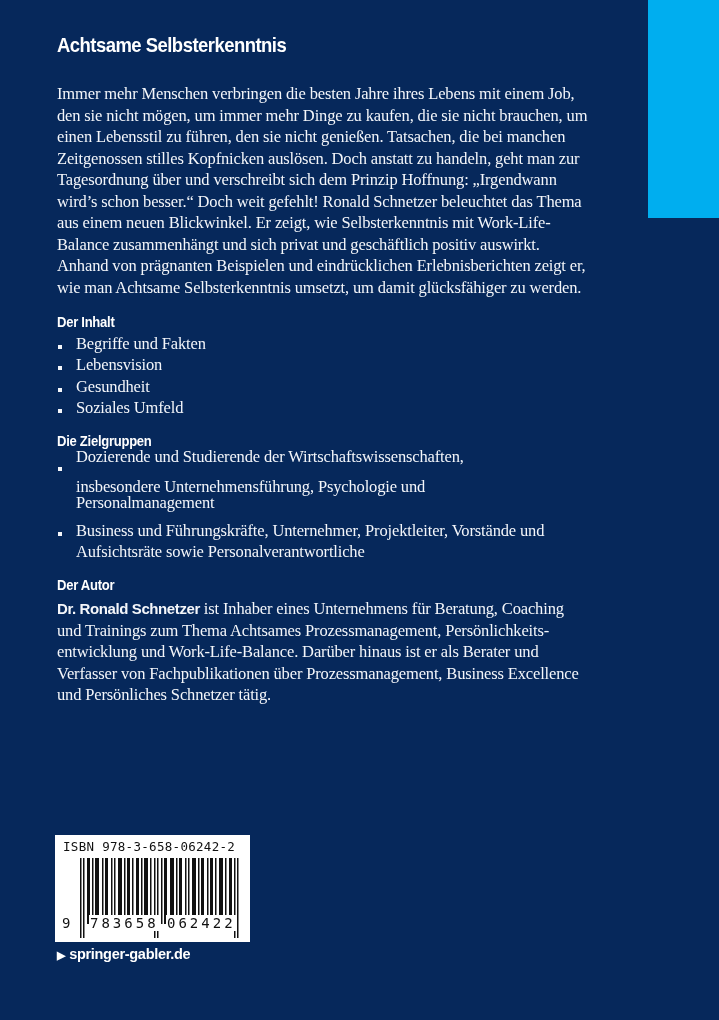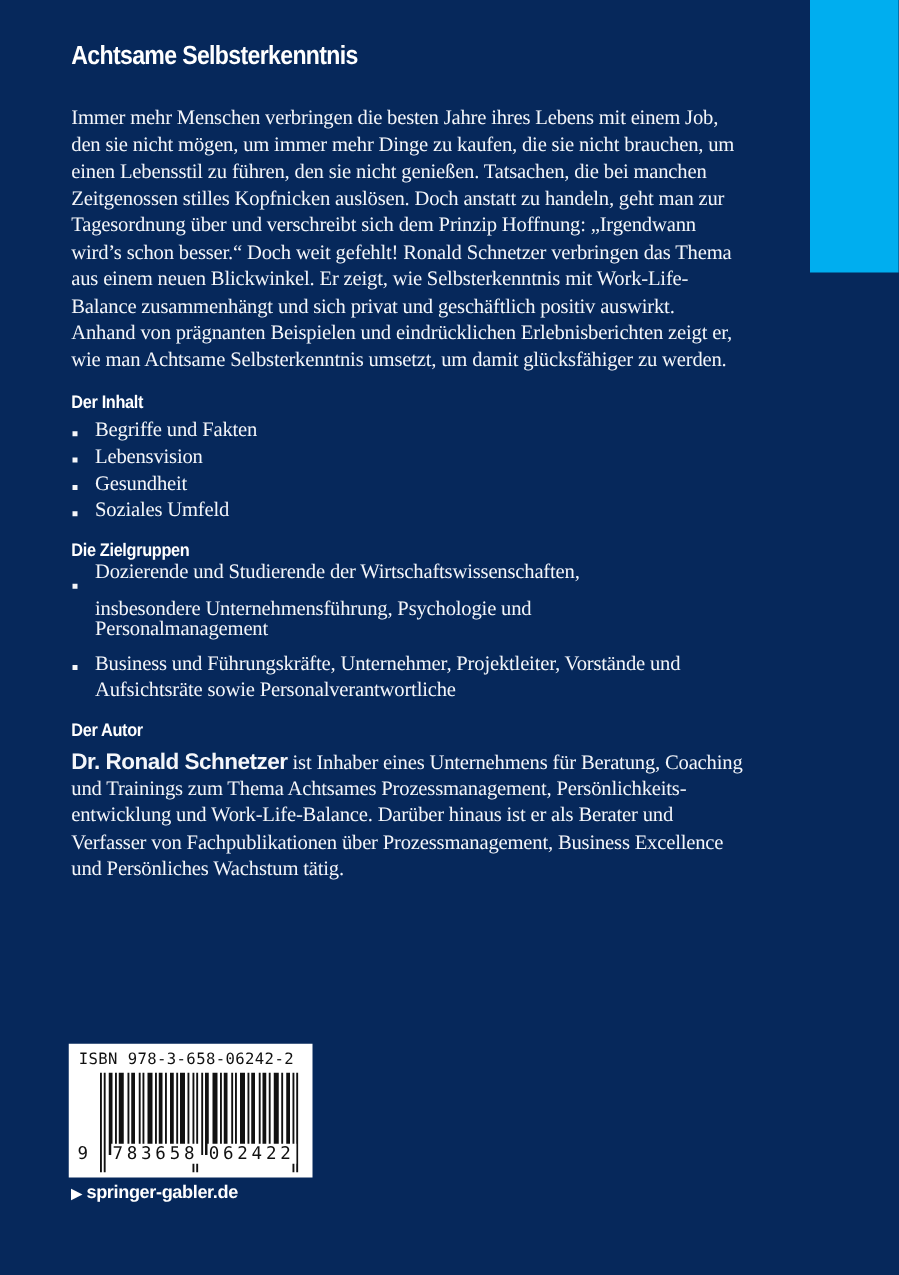--- a/index.html
+++ b/index.html
@@ -38,21 +38,21 @@
       transform: scaleX(0.9); transform-origin: left top;
       white-space: nowrap;
     }
     .bullet-dot {
       position: absolute; left: 58px;
       width: 4px; height: 4px; background: #f4f6fa;
     }
     .indent { left: 76px; }
     .author-name {
       font-family: "Liberation Sans", sans-serif; font-weight: bold;
-      font-size: 18px; letter-spacing: -0.4px;
+      font-size: 15px; letter-spacing: -0.4px;
     }
     .barcode-box {
       position: absolute; left: 55px; top: 835px; width: 195px; height: 107px;
       background: #ffffff;
     }
     .isbn-text {
       position: absolute; left: 8px; top: 4px;
       font-family: "DejaVu Sans Mono", monospace; font-size: 12.5px;
       color: #111; letter-spacing: 0.3px; white-space: nowrap;
     }
@@ -78,21 +78,21 @@
 <div class="accent-block"></div>
 
 <div class="title">Achtsame Selbsterkenntnis</div>
 
 <div>
   <div class="line" style="top:84px">Immer mehr Menschen verbringen die besten Jahre ihres Lebens mit einem Job,</div>
   <div class="line" style="top:106px">den sie nicht mögen, um immer mehr Dinge zu kaufen, die sie nicht brauchen, um</div>
   <div class="line" style="top:127px">einen Lebensstil zu führen, den sie nicht genießen. Tatsachen, die bei manchen</div>
   <div class="line" style="top:149px">Zeitgenossen stilles Kopfnicken auslösen. Doch anstatt zu handeln, geht man zur</div>
   <div class="line" style="top:170px">Tagesordnung über und verschreibt sich dem Prinzip Hoffnung: „Irgendwann</div>
-  <div class="line" style="top:192px">wird’s schon besser.“ Doch weit gefehlt! Ronald Schnetzer verbringen das Thema</div>
+  <div class="line" style="top:192px">wird’s schon besser.“ Doch weit gefehlt! Ronald Schnetzer beleuchtet das Thema</div>
   <div class="line" style="top:213px">aus einem neuen Blickwinkel. Er zeigt, wie Selbsterkenntnis mit Work-Life-</div>
   <div class="line" style="top:235px">Balance zusammenhängt und sich privat und geschäftlich positiv auswirkt.</div>
   <div class="line" style="top:256px">Anhand von prägnanten Beispielen und eindrücklichen Erlebnisberichten zeigt er,</div>
   <div class="line" style="top:278px">wie man Achtsame Selbsterkenntnis umsetzt, um damit glücksfähiger zu werden.</div>
 </div>
 
 <div class="heading" style="top:313px">Der Inhalt</div>
 <div>
   <div class="bullet-dot" style="top:345px"></div>
   <div class="line indent" style="top:334px">Begriffe und Fakten</div>
@@ -114,21 +114,21 @@
   <div class="line indent" style="top:521px">Business und Führungskräfte, Unternehmer, Projektleiter, Vorstände und</div>
   <div class="line indent" style="top:542px">Aufsichtsräte sowie Personalverantwortliche</div>
 </div>
 
 <div class="heading" style="top:576px">Der Autor</div>
 <div>
   <div class="line" style="top:599px"><span class="author-name">Dr. Ronald Schnetzer</span><span> ist Inhaber eines Unternehmens für Beratung, Coaching</span></div>
   <div class="line" style="top:621px">und Trainings zum Thema Achtsames Prozessmanagement, Persönlichkeits-</div>
   <div class="line" style="top:642px">entwicklung und Work-Life-Balance. Darüber hinaus ist er als Berater und</div>
   <div class="line" style="top:664px">Verfasser von Fachpublikationen über Prozessmanagement, Business Excellence</div>
-  <div class="line" style="top:685px">und Persönliches Wachstum tätig.</div>
+  <div class="line" style="top:685px">und Persönliches Schnetzer tätig.</div>
 </div>
 
 <div class="barcode-box">
   <div class="isbn-text">ISBN 978-3-658-06242-2</div>
   <svg class="bars" viewBox="0 0 160 80" preserveAspectRatio="none">
     <g fill="#111">
       <rect x="0" y="0" width="1.5" height="80"></rect>
       <rect x="3" y="0" width="1.5" height="80"></rect>
       <rect x="7" y="0" width="3" height="66"></rect>
       <rect x="12" y="0" width="1.5" height="66"></rect>

